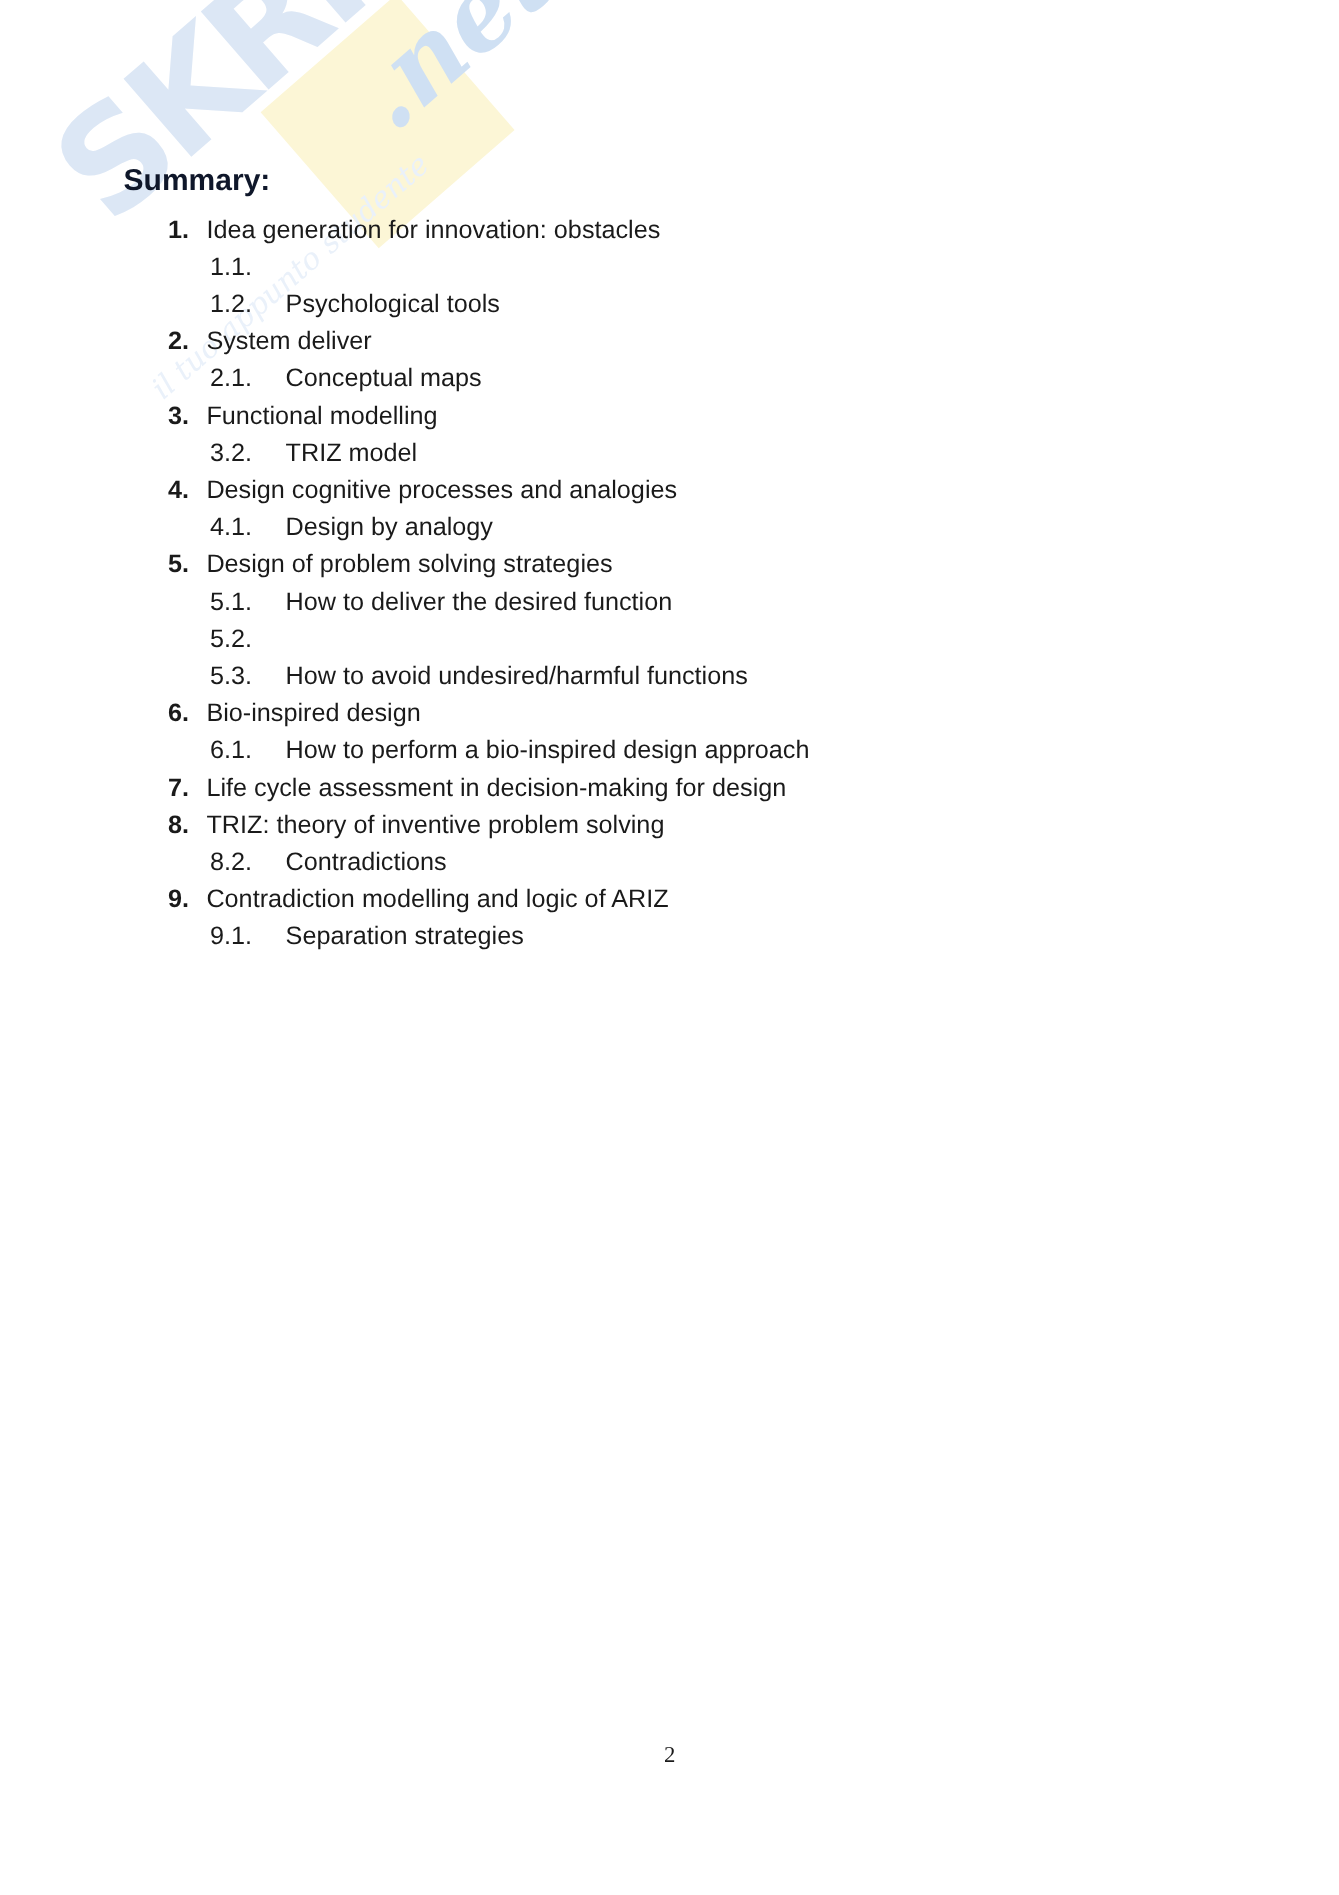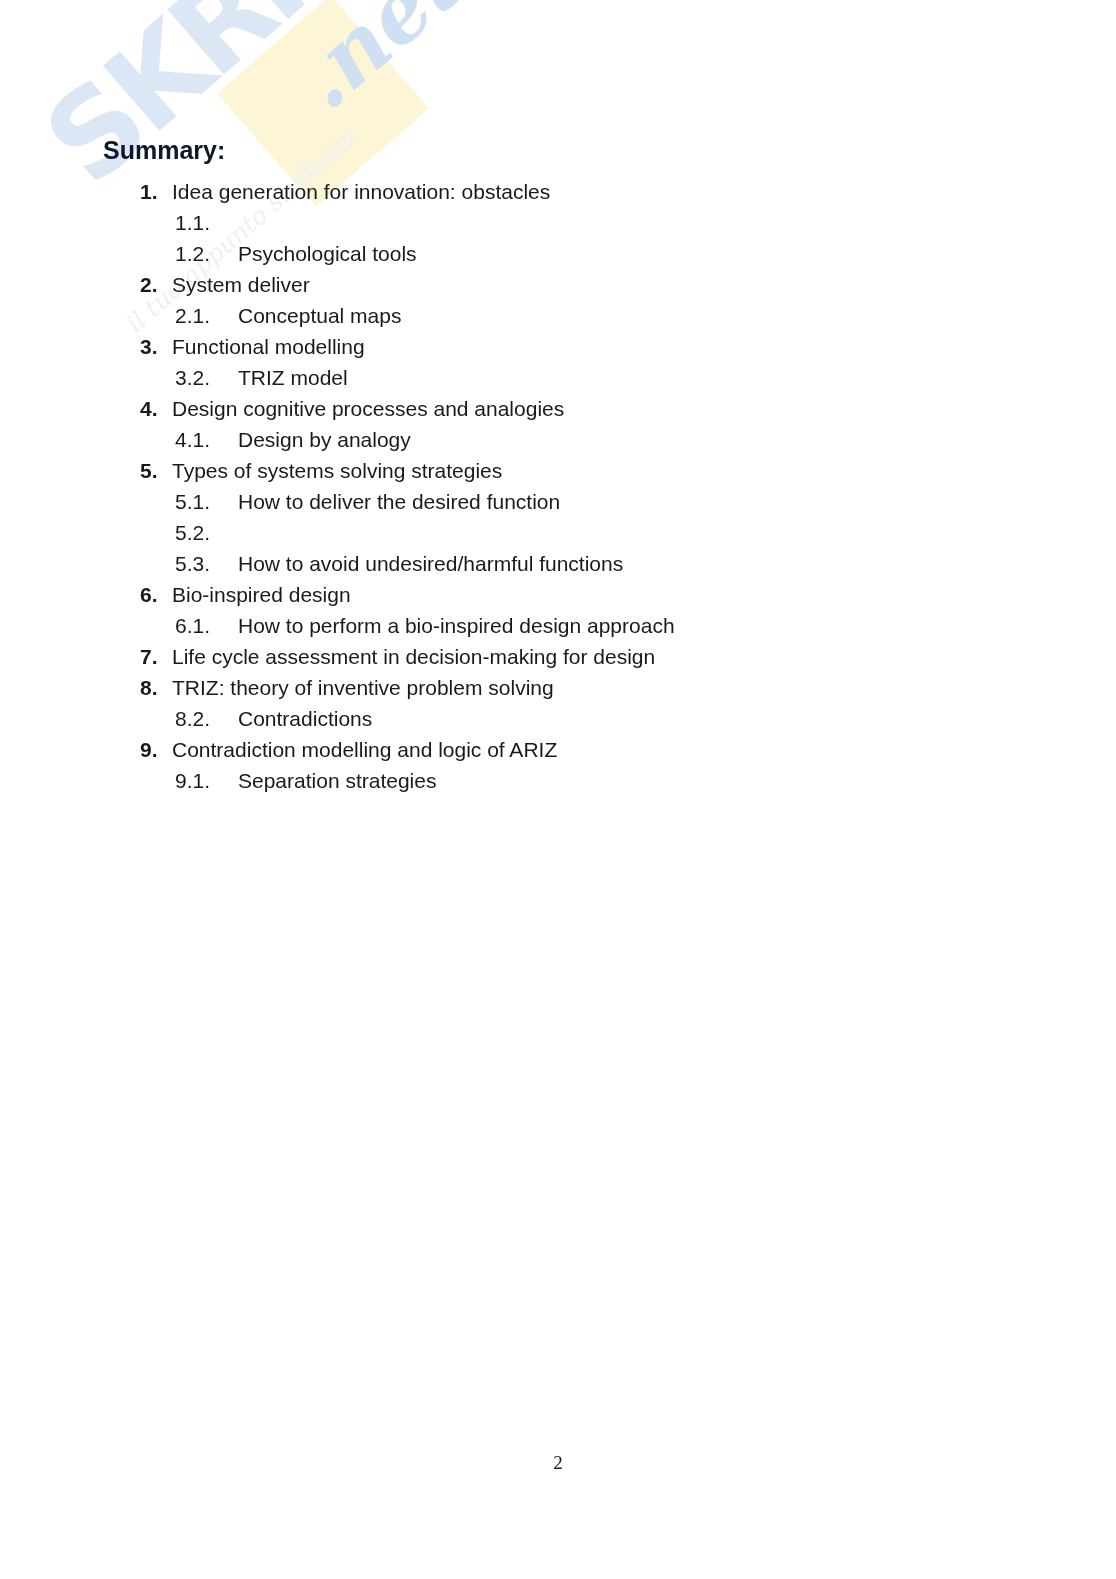--- a/index.html
+++ b/index.html
@@ -191,21 +191,21 @@
         <div class="item level-1">
           <span class="num">4.</span>
           <span class="label">Design cognitive processes and analogies</span>
         </div>
         <div class="item level-2">
           <span class="num">4.1.</span>
           <span class="label">Design by analogy</span>
         </div>
         <div class="item level-1">
           <span class="num">5.</span>
-          <span class="label">Types of systems solving strategies</span>
+          <span class="label">Design of problem solving strategies</span>
         </div>
         <div class="item level-2">
           <span class="num">5.1.</span>
           <span class="label">How to deliver the desired function</span>
         </div>
         <div class="item level-2">
           <span class="num">5.2.</span>
         </div>
         <div class="item level-2">
           <span class="num">5.3.</span>

